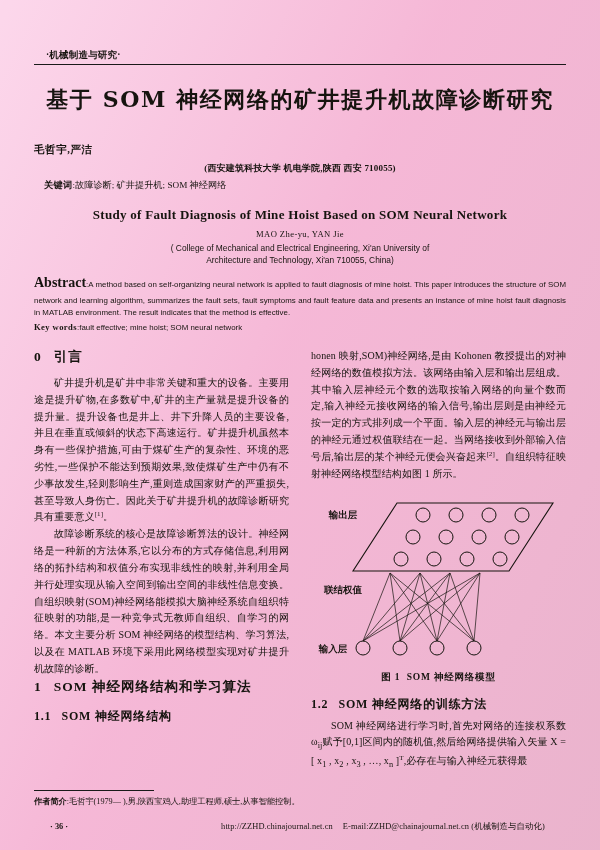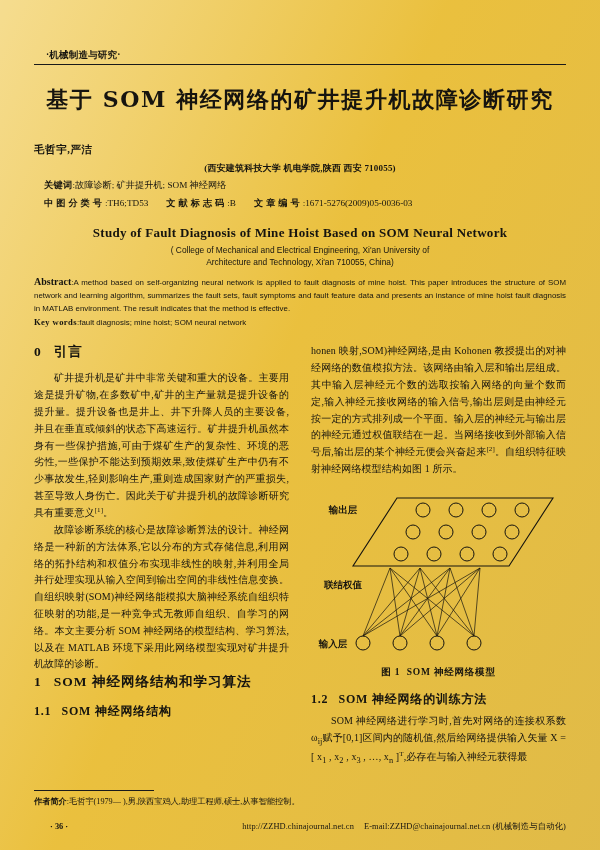--- a/index.html
+++ b/index.html
@@ -7,21 +7,21 @@
     padding: 0;
     background: #6b6b6b;
   }
   body {
     font-family: "Liberation Serif", "DejaVu Serif", serif;
   }
   .page {
     position: relative;
     width: 600px;
     height: 850px;
-    background: #eab308;
+    background: #f9a8d4;
     overflow: hidden;
     box-sizing: border-box;
     color: #16140f;
   }
   .paper-tint {
     position: absolute;
     inset: 0;
     background:
       linear-gradient(115deg, rgba(255,255,255,0.55) 0%, rgba(235,231,222,0.25) 45%, rgba(206,201,191,0.35) 100%);
     pointer-events: none;
@@ -131,21 +131,21 @@
   .abs-en {
     margin-top: 6px;
     font-size: 7.9px;
     line-height: 1.6;
     text-align: justify;
     font-family: "Liberation Sans", sans-serif;
   }
   .abs-en .lbl {
     font-weight: bold;
     font-family: "Liberation Serif", serif;
-    font-size: 10px;
+    font-size: 14px;
   }
   .kw-en {
     margin-top: 2px;
     font-size: 7.9px;
     font-family: "Liberation Sans", sans-serif;
   }
   .kw-en .lbl {
     font-weight: bold;
     font-family: "Liberation Serif", serif;
     font-size: 8.6px;
@@ -227,21 +227,21 @@
     font-size: 8.4px;
   }
   .footer .pageno {
     width: 150px;
     flex: none;
     padding-left: 16px;
     font-weight: bold;
   }
   .footer .urls {
     flex: 1;
-    text-align: right;
+    text-align: center;
     letter-spacing: 0.1px;
   }
   .footer .urls .sep { display: inline-block; width: 10px; }
   .nowrap { white-space: nowrap; }
 </style>
 </head>
 <body>
 
 <div class="page">
   <div class="paper-tint"></div>
@@ -253,36 +253,32 @@
     </div>
     <hr class="runhead-rule">
 
     <h1 class="title-cn">基于 SOM 神经网络的矿井提升机故障诊断研究</h1>
     <div class="authors-cn">毛哲宇,严洁</div>
     <div class="affil-cn">(西安建筑科技大学 机电学院,陕西 西安 710055)</div>
 
     <div class="abs-block abs-row">
       <span class="lbl">关键词</span><span>:故障诊断; 矿井提升机; SOM 神经网络</span>
     </div>
-    <div class="abs-block meta-row">
-      <span class="nowrap"><span class="lbl">中图分类号</span><span>:TH6;TD53</span></span>
-      <span class="nowrap"><span class="lbl">文献标志码</span><span>:B</span></span>
-      <span class="nowrap"><span class="lbl">文章编号</span><span>:1671-5276(2009)05-0036-03</span></span>
-    </div>
 
     <div class="title-en">Study of Fault Diagnosis of Mine Hoist Based on SOM Neural Network</div>
+    <div class="authors-en">MAO Zhe-yu, YAN Jie</div>
     <div class="affil-en">
       <div>( College of Mechanical and Electrical Engineering, Xi'an University of</div>
       <div>Architecture and Technology, Xi'an 710055, China)</div>
     </div>
     <div class="abs-en">
       <span class="lbl">Abstract</span><span>:A method based on self-organizing neural network is applied to fault diagnosis of mine hoist. This paper introduces the structure of SOM network and learning algorithm, summarizes the fault sets, fault symptoms and fault feature data and presents an instance of mine hoist fault diagnosis in MATLAB environment. The result indicates that the method is effective.</span>
     </div>
     <div class="kw-en">
-      <span class="lbl">Key words</span><span>:fault diagnosis; mine hoist; SOM neural network</span>
+      <span class="lbl">Key words</span><span>:fault effective; mine hoist; SOM neural network</span>
     </div>
 
     <div class="columns">
 
       <div class="col">
         <div class="h1">
           <span class="num">0</span><span>引言</span>
         </div>
         <p class="para"><span>矿井提升机是矿井中非常关键和重大的设备。主要用途是提升矿物,在多数矿中,矿井的主产量就是提升设备的提升量。提升设备也是井上、井下升降人员的主要设备,并且在垂直或倾斜的状态下高速运行。矿井提升机虽然本身有一些保护措施,可由于煤矿生产的复杂性、环境的恶劣性,一些保护不能达到预期效果,致使煤矿生产中仍有不少事故发生,轻则影响生产,重则造成国家财产的严重损失,甚至导致人身伤亡。因此关于矿井提升机的故障诊断研究具有重要意义</span><sup>[1]</sup><span>。</span></p>
         <p class="para">故障诊断系统的核心是故障诊断算法的设计。神经网络是一种新的方法体系,它以分布的方式存储信息,利用网络的拓扑结构和权值分布实现非线性的映射,并利用全局并行处理实现从输入空间到输出空间的非线性信息变换。自组织映射(SOM)神经网络能模拟大脑神经系统自组织特征映射的功能,是一种竞争式无教师自组织、自学习的网络。本文主要分析 SOM 神经网络的模型结构、学习算法,以及在 MATLAB 环境下采用此网络模型实现对矿井提升机故障的诊断。</p>

